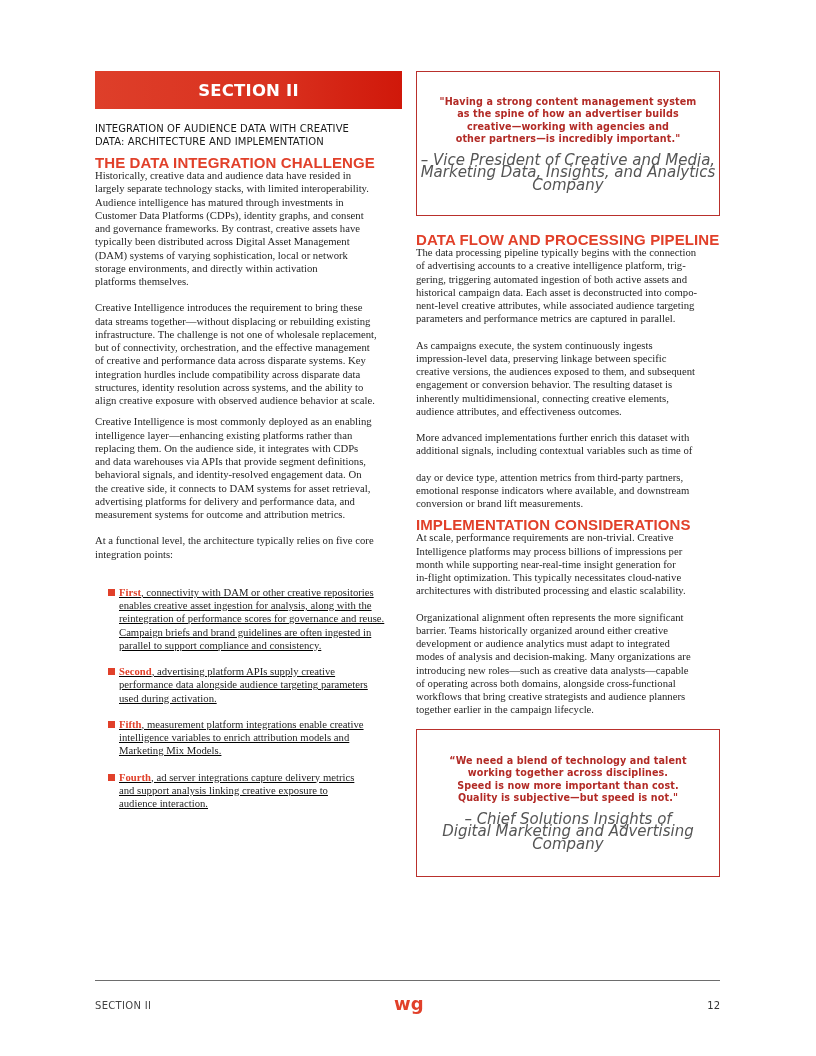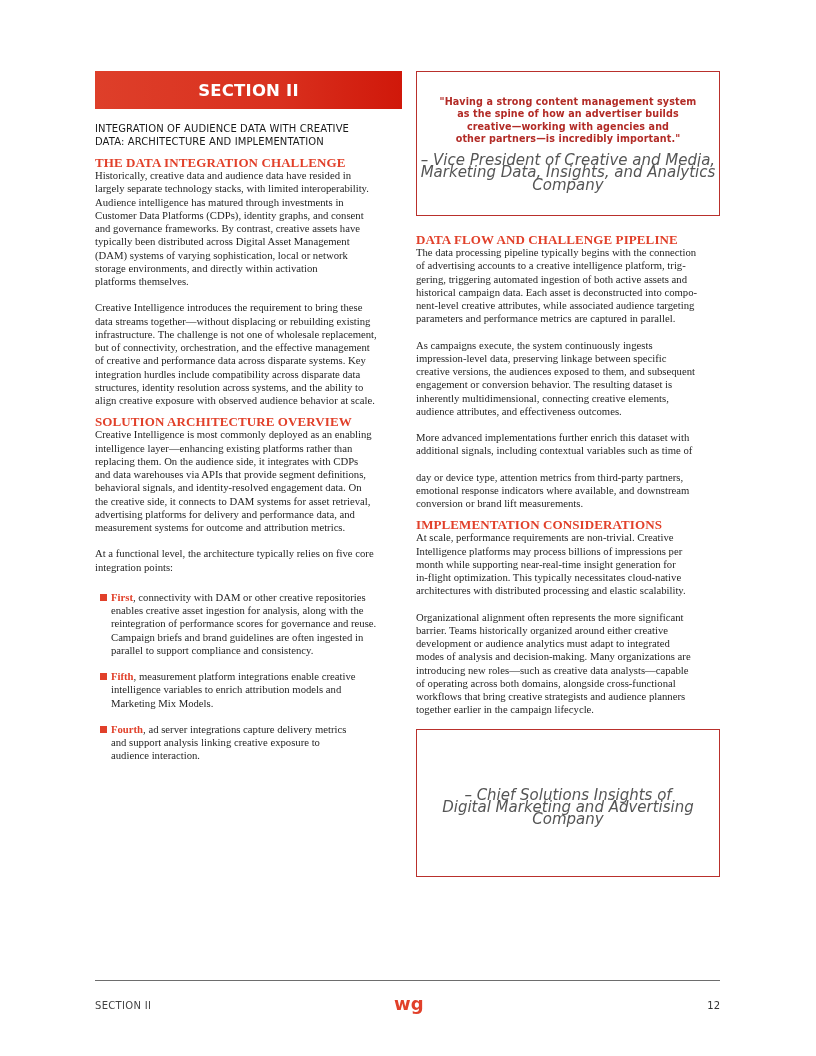--- a/index.html
+++ b/index.html
@@ -19,35 +19,35 @@
   }
 
   .main-title {
     margin-top: 13px;
     font-family: "DejaVu Sans", sans-serif; font-weight: normal;
     font-size: 10px; line-height: 13px; color: #1a1a1a;
     letter-spacing: 0.1px;
   }
 
   .sub-head {
-    font-family: Liberation Serif, serif; font-weight: bold;
-    font-size: 13px; line-height: 13px; color: #e1402a;
+    font-family: Liberation Sans, sans-serif; font-weight: bold;
+    font-size: 15px; line-height: 13px; color: #e1402a;
     letter-spacing: 0.1px;
   }
 
   p.body {
     margin: 0;
     font-family: "Liberation Serif", serif;
     font-size: 10.7px; line-height: 13.25px; color: #1f1f1f;
     white-space: pre-line;
   }
 
   .gap { height: 13px; }
 
-  ul.points { list-style: none; margin: 4px; padding: 0; }
+  ul.points { list-style: none; margin: 12px; padding: 0; text-decoration: underline; }
   ul.points li { position: relative; padding-left: 12px; margin-bottom: 13px; }
   ul.points li .bullet {
     position: absolute; left: 1px; top: 3px; width: 7px; height: 7px; background: #e1402a;
   }
   ul.points li .lead { color: #e1402a; font-weight: bold; }
 
   .quote-box {
     border: 1.3px solid #b9302c;
     box-sizing: border-box;
     width: 304px;
@@ -97,21 +97,20 @@
     <p class="body">Creative Intelligence introduces the requirement to bring these
 data streams together—without displacing or rebuilding existing
 infrastructure. The challenge is not one of wholesale replacement,
 but of connectivity, orchestration, and the effective management
 of creative and performance data across disparate systems. Key
 integration hurdles include compatibility across disparate data
 structures, identity resolution across systems, and the ability to
 align creative exposure with observed audience behavior at scale.</p>
 
     <div style="height:8px"></div>
-    <div class="sub-head">SOLUTION ARCHITECTURE OVERVIEW</div>
     <p class="body">Creative Intelligence is most commonly deployed as an enabling
 intelligence layer—enhancing existing platforms rather than
 replacing them. On the audience side, it integrates with CDPs
 and data warehouses via APIs that provide segment definitions,
 behavioral signals, and identity-resolved engagement data. On
 the creative side, it connects to DAM systems for asset retrieval,
 advertising platforms for delivery and performance data, and
 measurement systems for outcome and attribution metrics.</p>
     <div class="gap"></div>
     <p class="body">At a functional level, the architecture typically relies on five core
@@ -119,20 +118,26 @@
     <div class="gap"></div>
 
     <ul class="points">
       <li>
         <span class="bullet"></span>
         <p class="body"><span class="lead">First</span><span>, connectivity with DAM or other creative repositories
 enables creative asset ingestion for analysis, along with the
 reintegration of performance scores for governance and reuse.
 Campaign briefs and brand guidelines are often ingested in
 parallel to support compliance and consistency.</span></p>
+      </li>
+      <li>
+        <span class="bullet"></span>
+        <p class="body"><span class="lead">Second</span><span>, advertising platform APIs supply creative
+performance data alongside audience targeting parameters
+used during activation.</span></p>
       </li>
       <li>
         <span class="bullet"></span>
         <p class="body"><span class="lead">Fifth</span><span>, measurement platform integrations enable creative
 intelligence variables to enrich attribution models and
 Marketing Mix Models.</span></p>
       </li>
       <li>
         <span class="bullet"></span>
         <p class="body"><span class="lead">Fourth</span><span>, ad server integrations capture delivery metrics
@@ -146,21 +151,21 @@
     <div class="quote-box" style="height:145px;">
       <div class="quote-text">"Having a strong content management system
 as the spine of how an advertiser builds
 creative—working with agencies and
 other partners—is incredibly important."</div>
       <div class="quote-attr">– Vice President of Creative and Media,
 Marketing Data, Insights, and Analytics Company</div>
     </div>
 
     <div style="height:17px"></div>
-    <div class="sub-head">DATA FLOW AND CHALLENGE PIPELINE</div>
+    <div class="sub-head">DATA FLOW AND PROCESSING PIPELINE</div>
     <p class="body">The data processing pipeline typically begins with the connection
 of advertising accounts to a creative intelligence platform, trig-
 gering, triggering automated ingestion of both active assets and
 historical campaign data. Each asset is deconstructed into compo-
 nent-level creative attributes, while associated audience targeting
 parameters and performance metrics are captured in parallel.</p>
     <div class="gap"></div>
     <p class="body">As campaigns execute, the system continuously ingests
 impression-level data, preserving linkage between specific
 creative versions, the audiences exposed to them, and subsequent
@@ -187,20 +192,24 @@
 barrier. Teams historically organized around either creative
 development or audience analytics must adapt to integrated
 modes of analysis and decision-making. Many organizations are
 introducing new roles—such as creative data analysts—capable
 of operating across both domains, alongside cross-functional
 workflows that bring creative strategists and audience planners
 together earlier in the campaign lifecycle.</p>
 
     <div style="height:12px"></div>
     <div class="quote-box" style="height:148px;">
+      <div class="quote-text">“We need a blend of technology and talent
+working together across disciplines.
+Speed is now more important than cost.
+Quality is subjective—but speed is not."</div>
       <div class="quote-attr">– Chief Solutions Insights of
 Digital Marketing and Advertising Company</div>
     </div>
 
     <div style="height:12px"></div>
   </div>
 
   <div class="footer-line"></div>
   <div class="footer-left">SECTION II</div>
   <div class="footer-logo">

